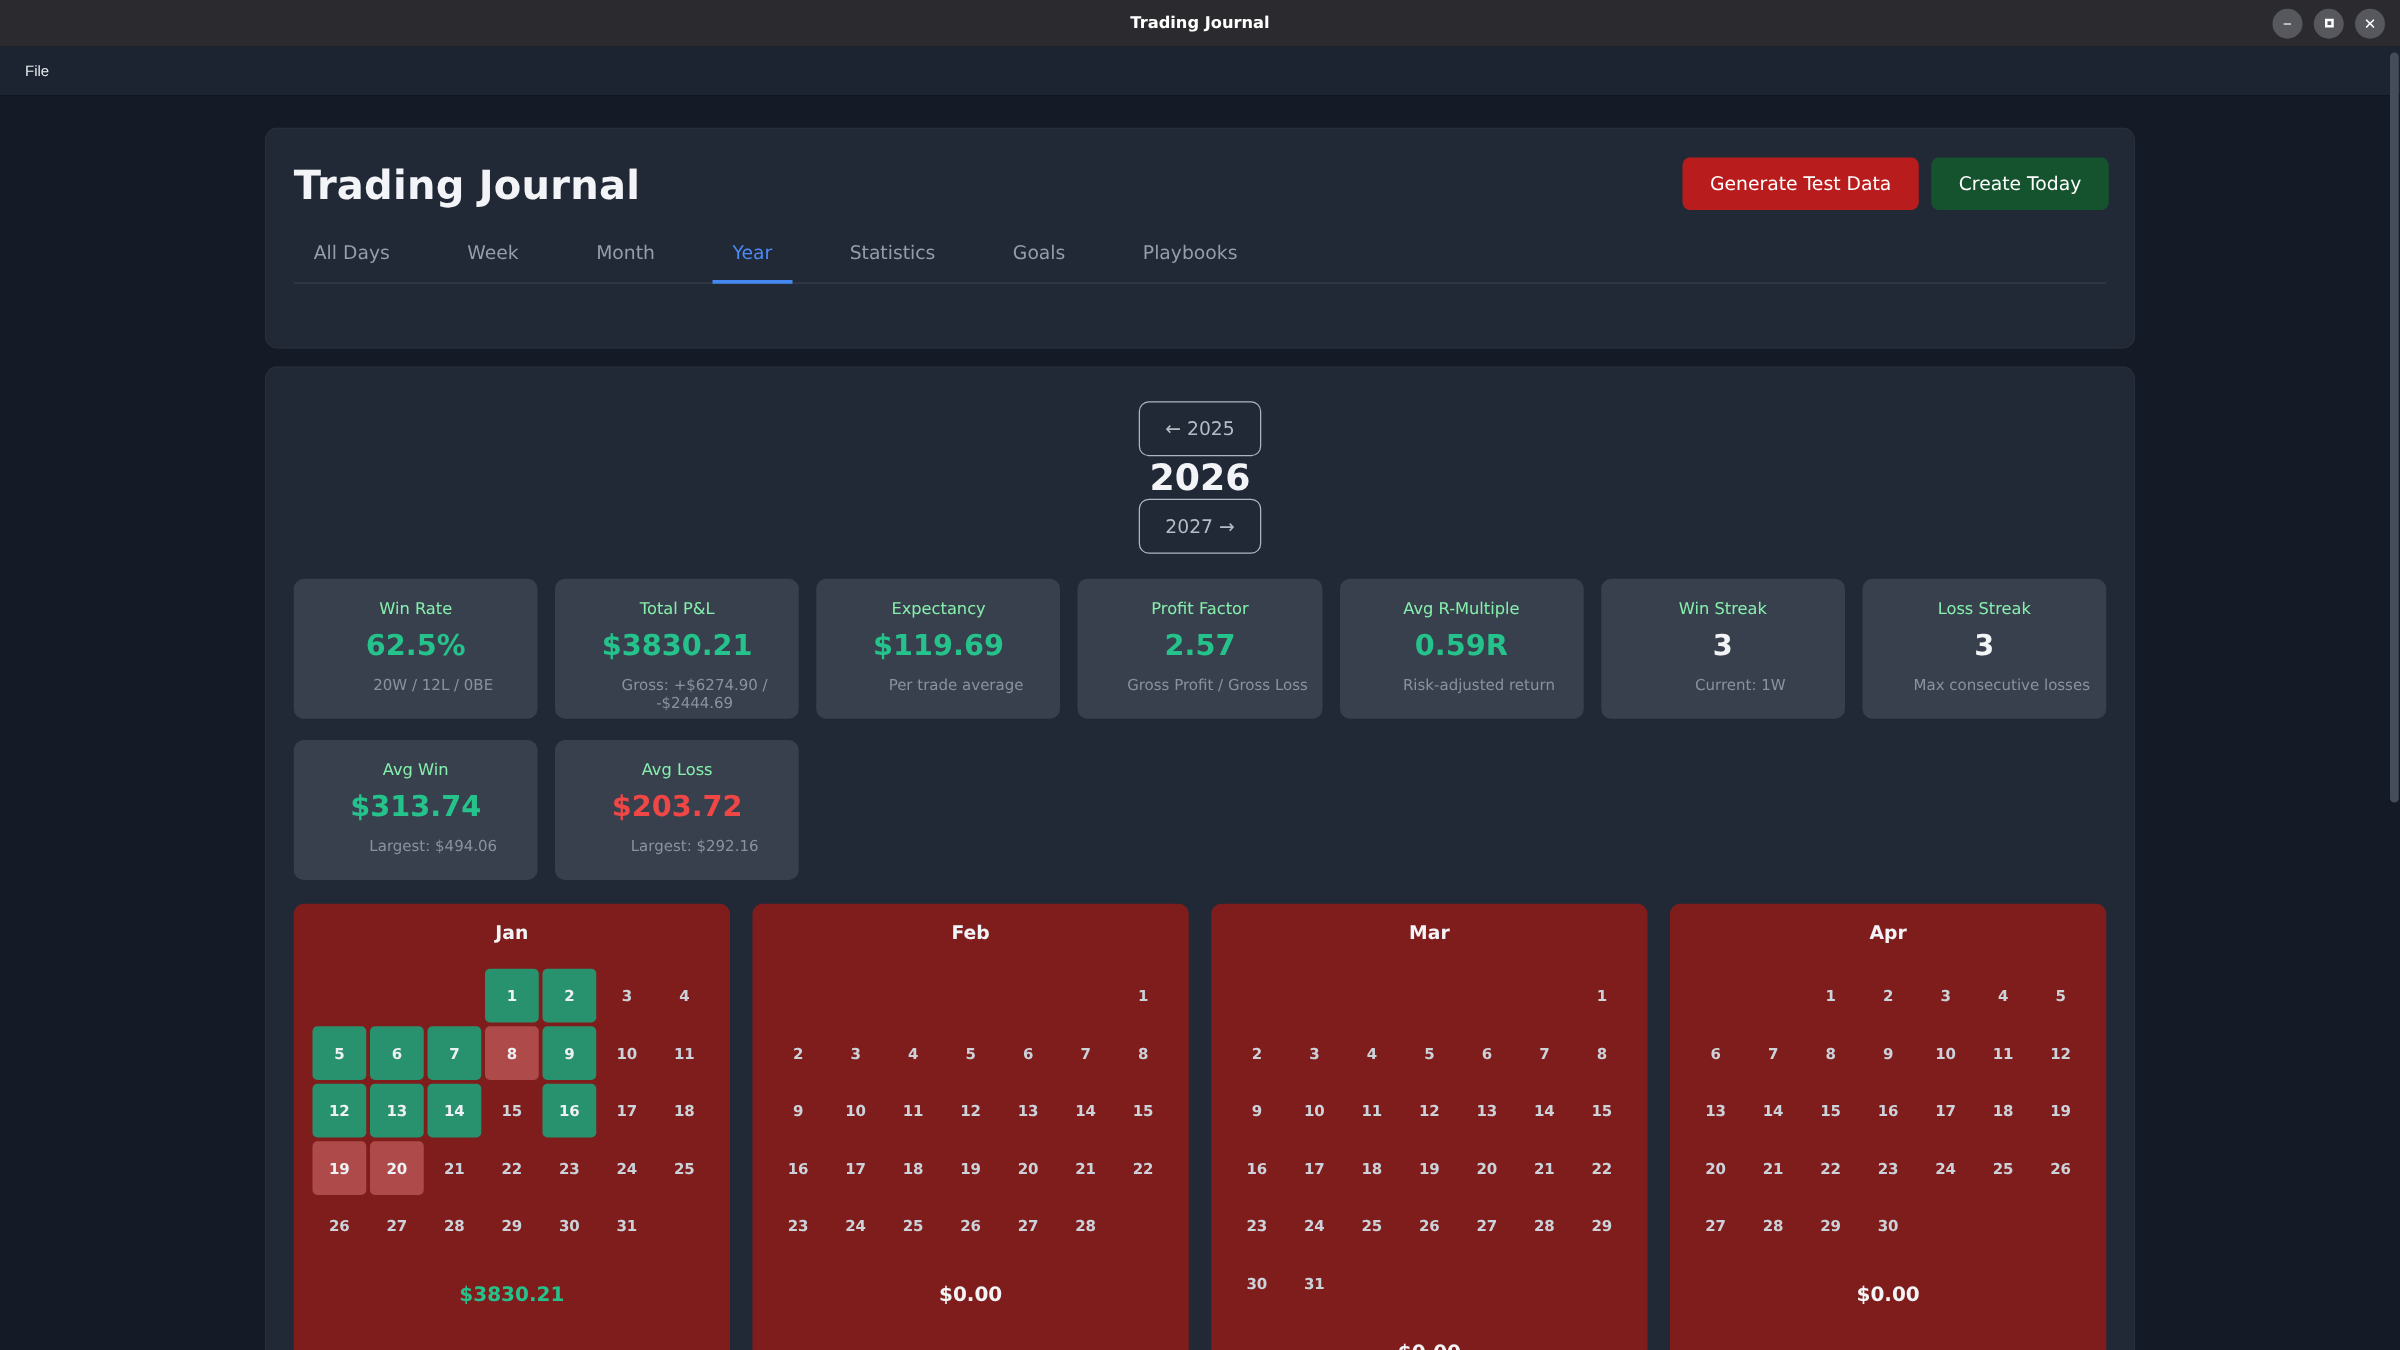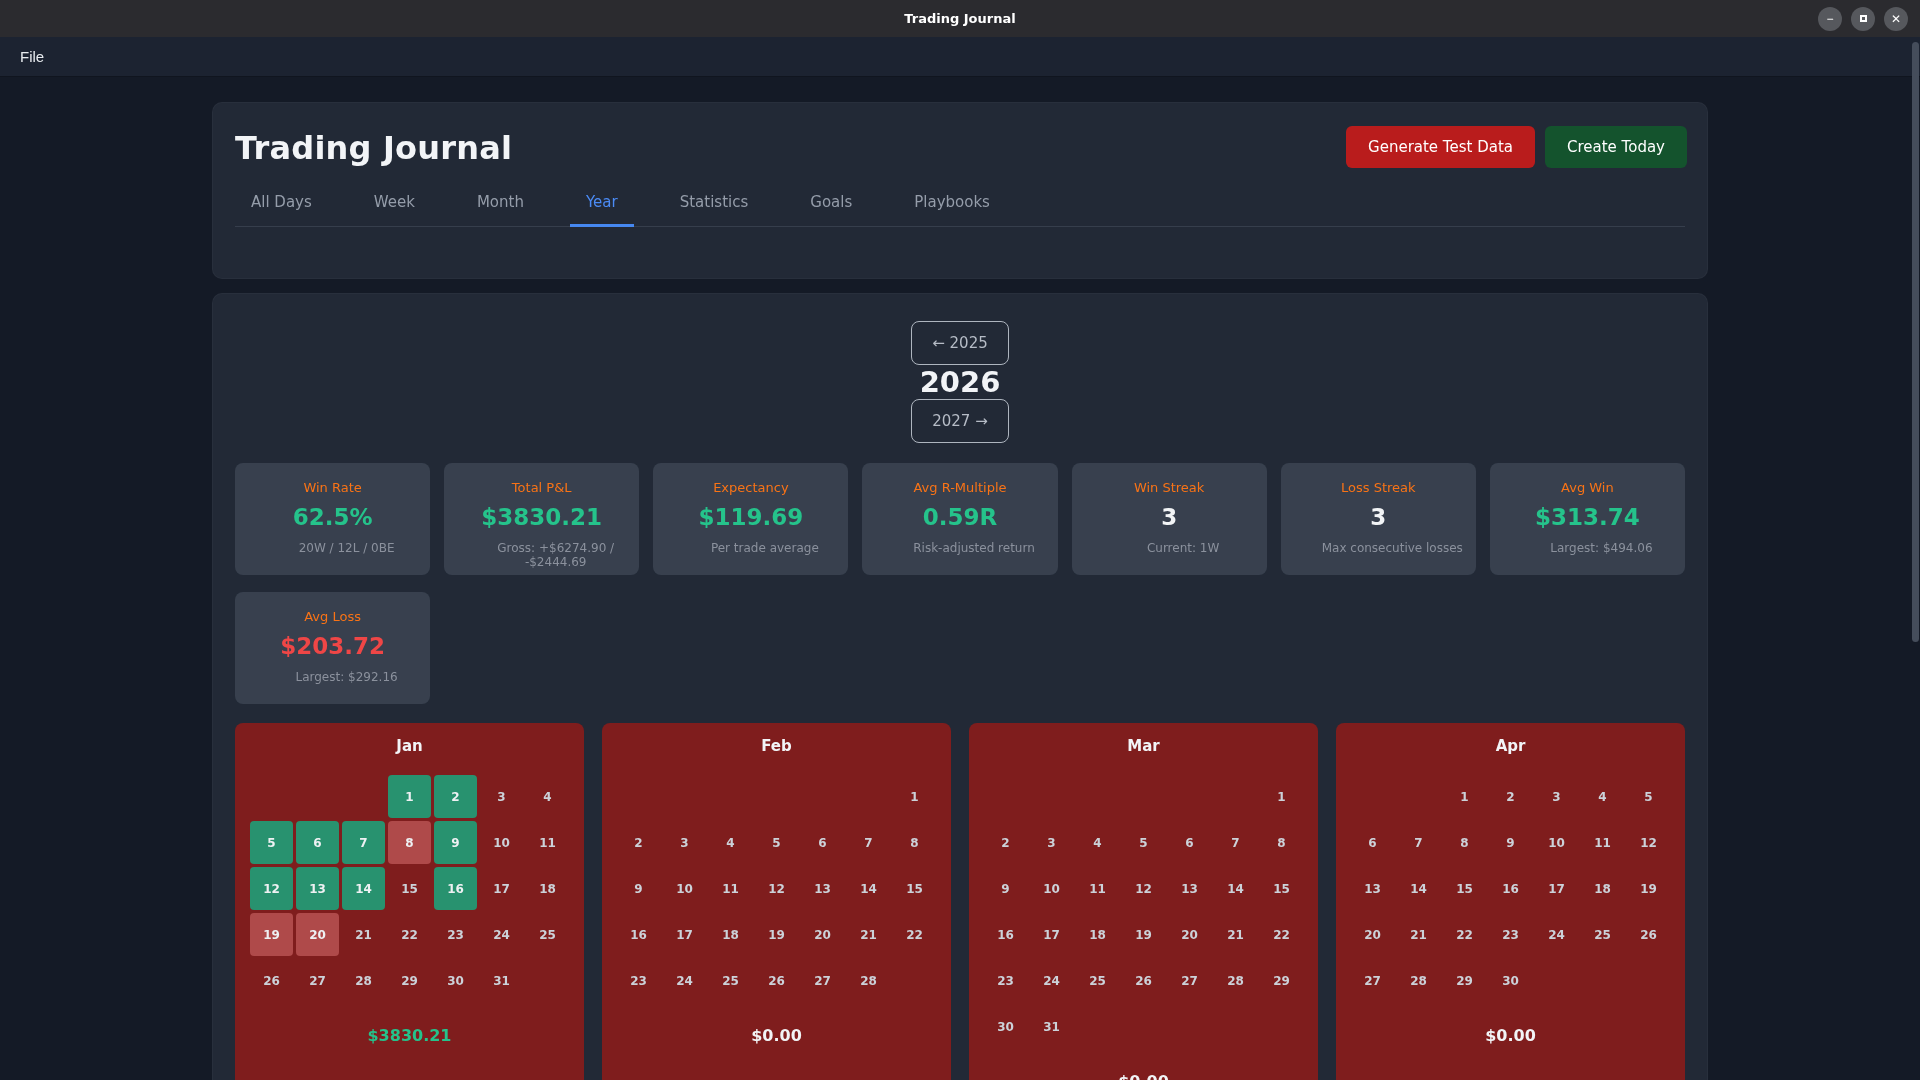--- a/index.html
+++ b/index.html
@@ -20,21 +20,21 @@
     width:24px; height:24px; border-radius:50%; background:#56585d; border:none;
     color:#ffffff; display:flex; align-items:center; justify-content:center;
     font-size:12px; line-height:1; cursor:pointer; padding:0;
   }
   .win-btn .sq { width:7px; height:7px; border:2px solid #ffffff; display:block; }
 
   .menubar {
     height:40px; background:#1c2331; display:flex; align-items:center;
     padding:0 8px; border-bottom:1px solid #10151f;
   }
-  .menu-item { font-size:15px; color:#e8ebef; padding:6px 12px; cursor:default; background:none; border:none; }
+  .menu-item { font-size:12px; color:#e8ebef; padding:6px 12px; cursor:default; background:none; border:none; }
 
   
   .content { width:1496px; margin:0 auto; }
 
   .card {
     background:#222936; border:1px solid rgba(255,255,255,0.03);
     border-radius:10px;
   }
   .header-card { margin-top:25px; padding:26px 22px 0 22px; height:177px; position:relative; }
   .page-title { font-size:32px; font-weight:bold; color:#f2f4f7; letter-spacing:0.2px; }
@@ -57,21 +57,21 @@
   .year-nav { display:flex; align-items:center; justify-content:space-between;flex-direction:column; }
   .year-nav-btn {
     background:none; border:1px solid #aeb5bf; border-radius:8px; color:#b6bcc6;
     font-size:15px; font-family:inherit; width:98px; height:44px; cursor:pointer;
   }
   .year-label { font-size:29px; font-weight:bold; color:#f2f4f7; }
 
   
   .stats-grid { margin-top:20px; display:grid; grid-template-columns:repeat(7,1fr); gap:17px 14px; }
   .stat-card { background:#38404e; border-radius:8px; height:112px; text-align:center; padding-top:17px; }
-  .stat-label { font-size:13px; color:#f97316; }
+  .stat-label { font-size:13px; color:#86efac; }
   .stat-value { font-size:23px; font-weight:bold; margin-top:9px; }
   .stat-sub { font-size:12px; color:#8b919d; margin-top:11px;padding-left:28px; }
   .tone-green { color:#25c38b; }
   .tone-red { color:#ef4646; }
   .tone-white { color:#f2f4f6; }
 
   
   .months-grid { margin-top:19px; display:grid; grid-template-columns:repeat(4,1fr); gap:22px 18px; }
   .month-card { background:#7f1d1d; border-radius:8px; min-height:373px; padding:14px 15px 16px 15px; }
   .month-name { text-align:center; font-size:15px; font-weight:bold; color:#f2f4f7; }
@@ -145,20 +145,25 @@
         </div>
         <div class="stat-card">
           <div class="stat-label">Total P&amp;L</div>
           <div class="stat-value tone-green">$3830.21</div>
           <div class="stat-sub">Gross: +$6274.90 / -$2444.69</div>
         </div>
         <div class="stat-card">
           <div class="stat-label">Expectancy</div>
           <div class="stat-value tone-green">$119.69</div>
           <div class="stat-sub">Per trade average</div>
+        </div>
+        <div class="stat-card">
+          <div class="stat-label">Profit Factor</div>
+          <div class="stat-value tone-green">2.57</div>
+          <div class="stat-sub">Gross Profit / Gross Loss</div>
         </div>
         <div class="stat-card">
           <div class="stat-label">Avg R-Multiple</div>
           <div class="stat-value tone-green">0.59R</div>
           <div class="stat-sub">Risk-adjusted return</div>
         </div>
         <div class="stat-card">
           <div class="stat-label">Win Streak</div>
           <div class="stat-value tone-white">3</div>
           <div class="stat-sub">Current: 1W</div>

